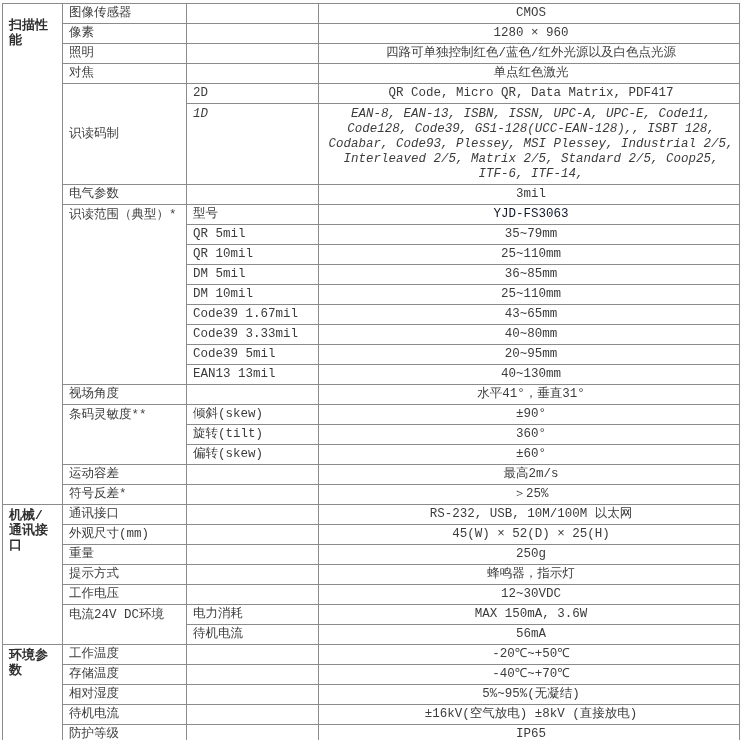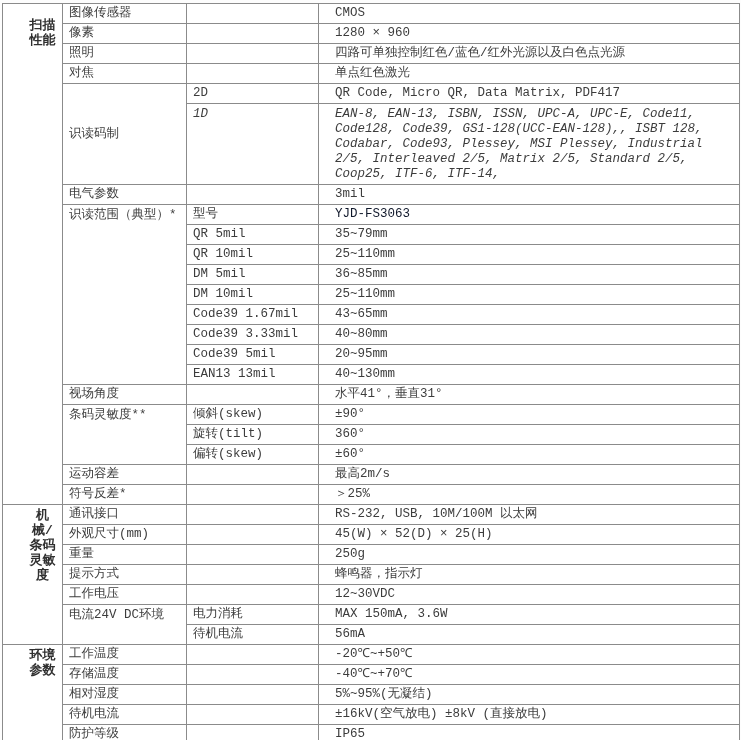--- a/index.html
+++ b/index.html
@@ -24,26 +24,25 @@
   }
   tr{height:20px;}
   tr.tall{height:68px;font-style:italic;}
   td.cat{
     font-weight:bold;
     font-size:13px;
     color:#303030;
     vertical-align:top;
     white-space:pre-line;
     padding-top:14px;
-    padding-left:24px;
-    text-align:center;
+    padding-left:6px;
   }
   td.cat.tight{padding-top:3px;}
   td.vtop{vertical-align:top;padding-top:3px;}
-  td.val{padding-left:16px;}
+  td.val{padding-left:8px;text-align:center;}
   td.muted{color:#0f172a;}
 </style>
 </head>
 <body>
 
 <table>
   <colgroup>
     <col style="width:60px">
       <col style="width:124px">
       <col style="width:132px">
@@ -147,21 +146,21 @@
       <td class="val">最高2m/s</td>
     </tr>
     <tr>
       <td>符号反差*</td>
       <td></td>
       <td class="val">＞25%</td>
     </tr>
 
     <tr>
       <td class="cat tight" rowspan="7">机械/
-条码灵敏度</td>
+通讯接口</td>
       <td>通讯接口</td>
       <td></td>
       <td class="val">RS-232, USB, 10M/100M 以太网</td>
     </tr>
     <tr>
       <td>外观尺寸(mm)</td>
       <td></td>
       <td class="val">45(W) × 52(D) × 25(H)</td>
     </tr>
     <tr>

